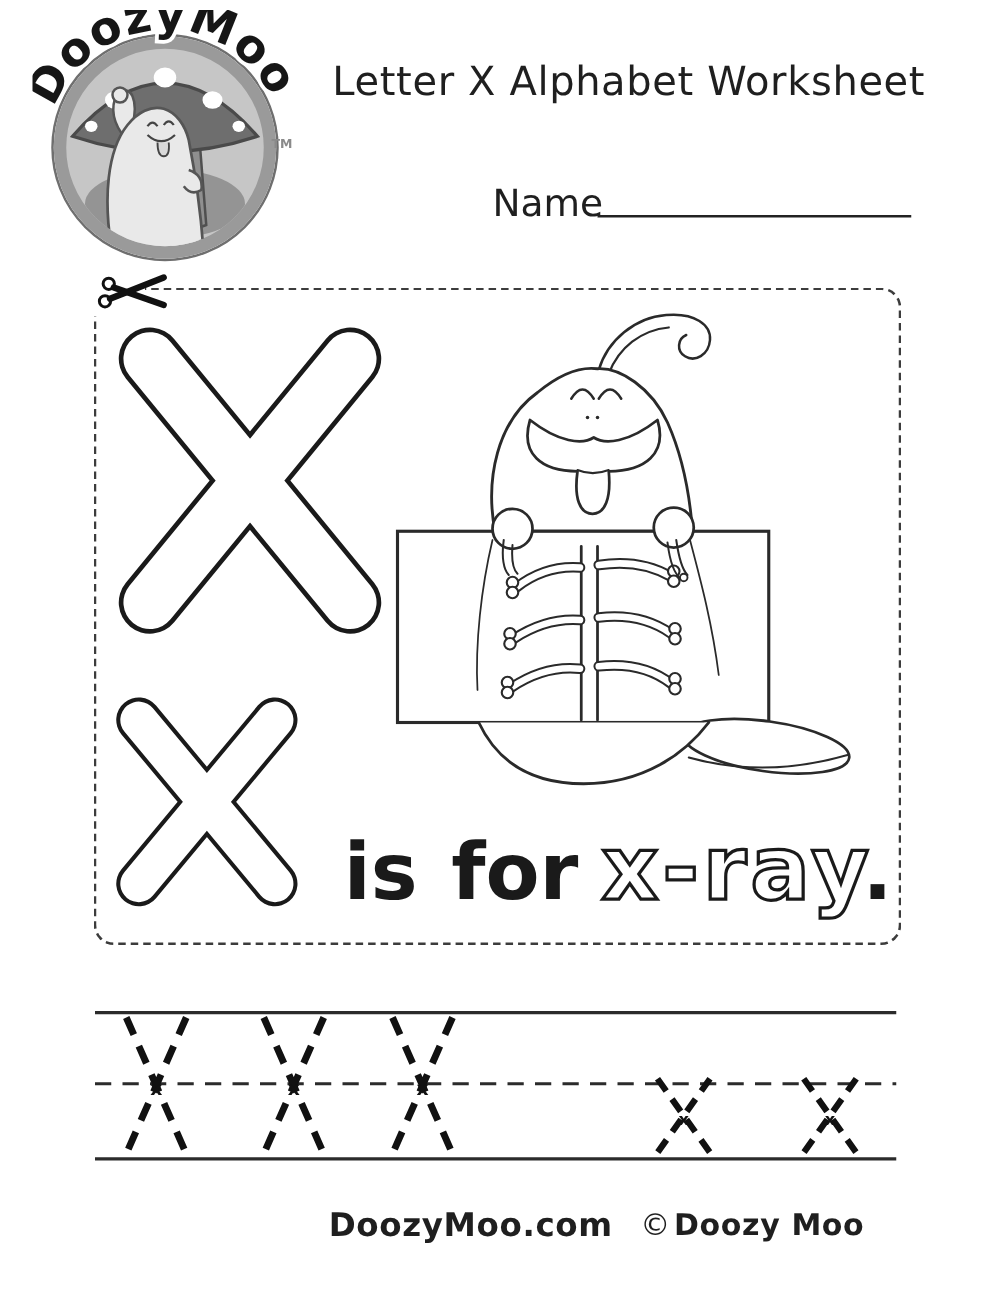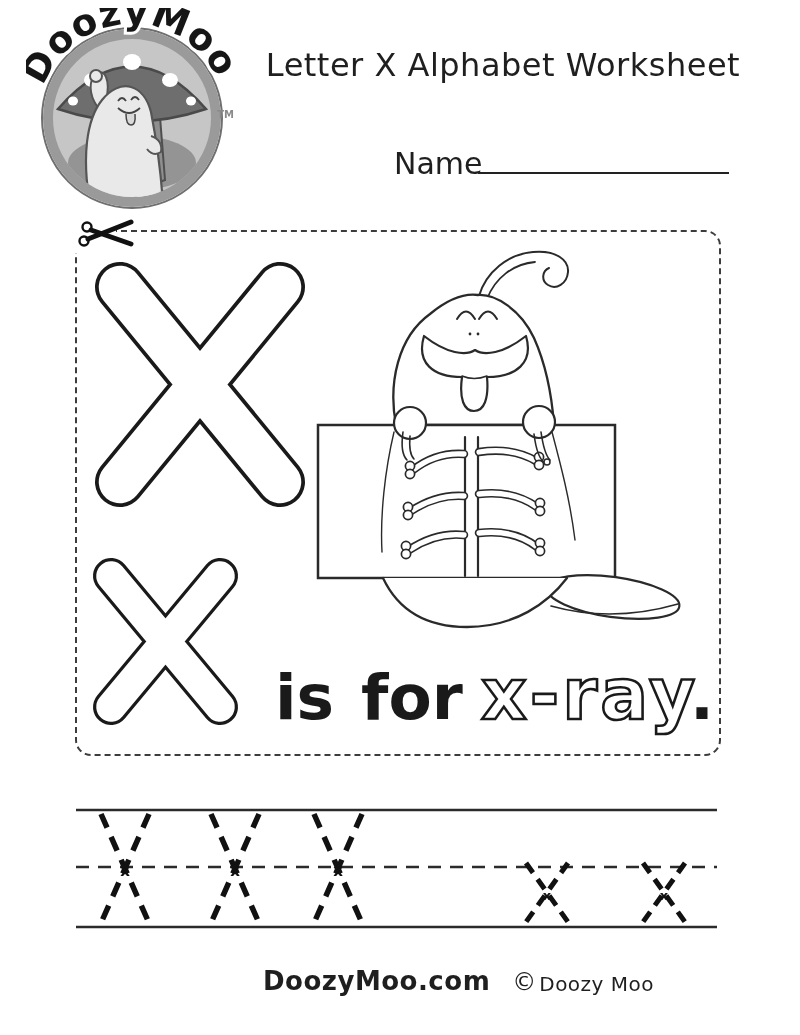--- a/index.html
+++ b/index.html
@@ -13,24 +13,24 @@
     font-size:32px;letter-spacing:.5px;white-space:nowrap;font-weight:500;margin-left:26px;
   }
   #name-row{left:394px;top:146px;height:36px;text-align:center;}
   #name-label{font-size:30px;}
   #name-line{left:478px;top:172px;width:251px;border-top:2px solid #222;}
   #cut-border{
     left:75px;top:230px;width:646px;height:526px;
     border:2px dashed #3c3c3c;border-radius:16px;box-sizing:border-box;
   }
   #main-art{left:0;top:0;}
-  #footer{left:263px;top:966px;display:flex;align-items:flex-end;white-space:nowrap;}
+  #footer{left:263px;top:966px;display:flex;align-items:flex-start;white-space:nowrap;}
   #footer-site{font-size:26px;font-weight:bold;letter-spacing:.5px;}
   #footer-copy{font-size:24px;margin-left:22px;font-weight:400;}
-  #footer-brand{font-size:20px;margin-left:3px;letter-spacing:.5px;}
+  #footer-brand{font-size:24px;margin-left:3px;letter-spacing:.5px;font-weight:bold;}
   svg text{user-select:none;}
 </style>
 </head>
 <body>
 
 <div class="abs" id="title">Letter X Alphabet Worksheet</div>
 
 <div class="abs" id="name-row">
   <span id="name-label">Name</span>
 </div>

